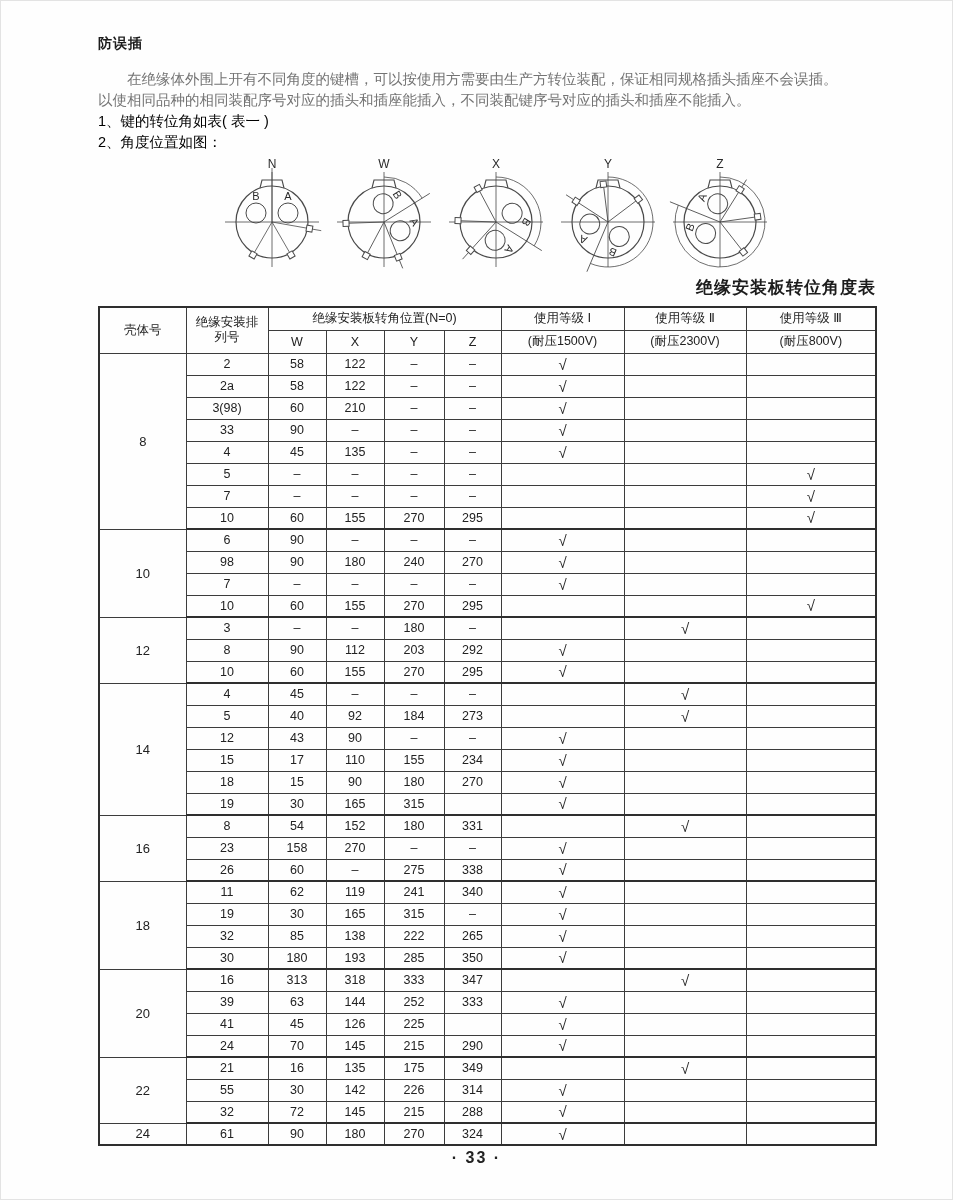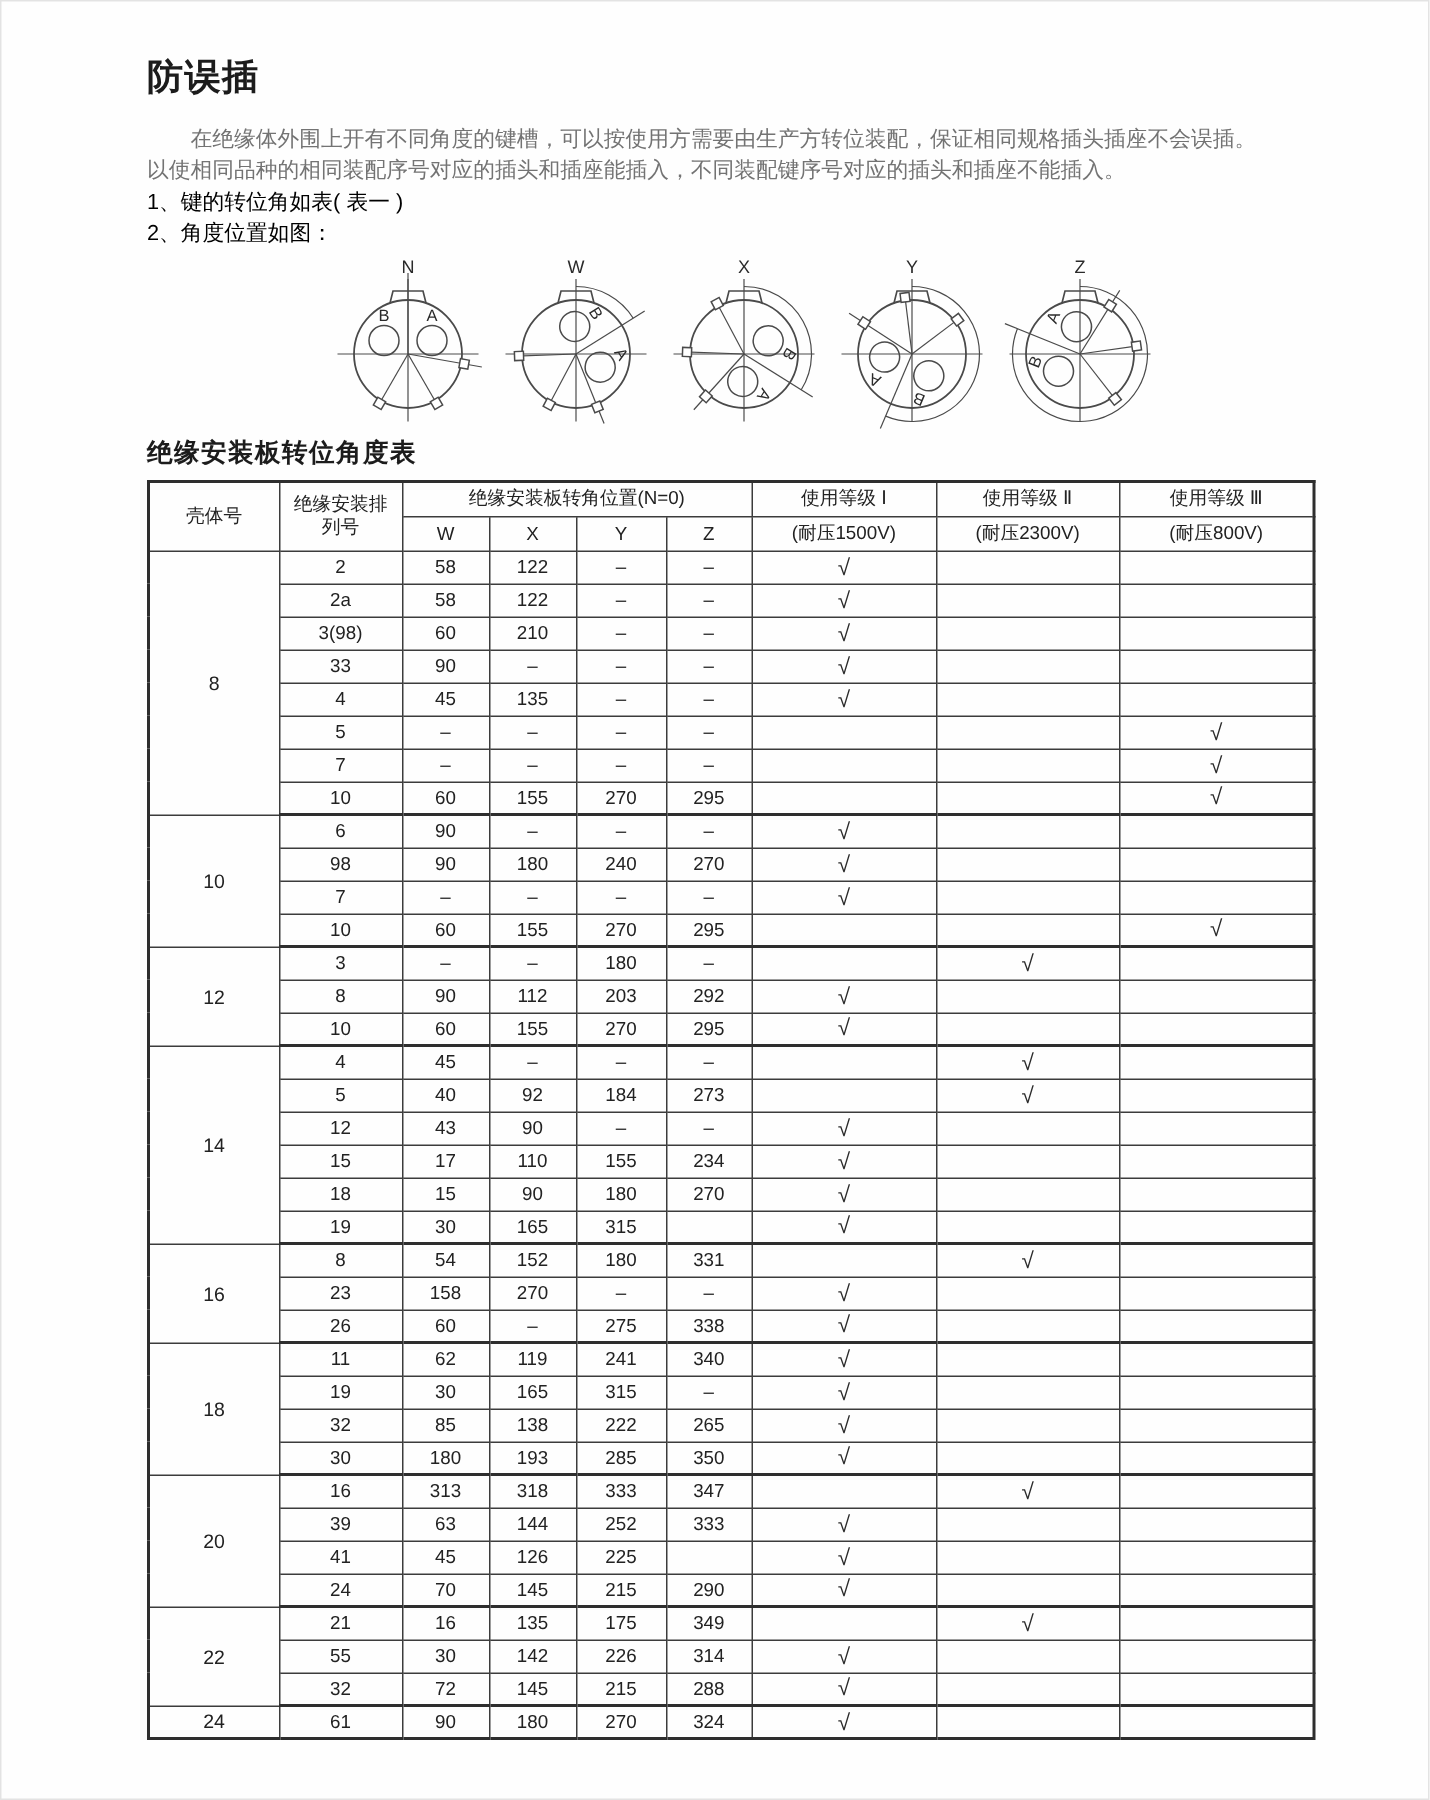--- a/index.html
+++ b/index.html
@@ -5,32 +5,32 @@
   * { margin:0; padding:0; box-sizing:border-box; }
   html,body { background:#fff; }
   body {
     width:953px; height:1200px; position:relative;
     font-family:"Liberation Sans","DejaVu Sans",sans-serif;
     color:#1c1c1c; background:#fefefe; overflow:hidden;
   }
   .page { position:absolute; inset:0; border:1px solid #e3e3e3; }
   .content { margin:0 76px 0 97px; }
 
-  .doc-title { font-size:24px; font-weight:bold; padding-top:34px; letter-spacing:1px; }
+  .doc-title { font-size:14px; font-weight:bold; padding-top:34px; letter-spacing:1px; }
 
   .intro { margin-top:16px; font-size:14.5px; line-height:21px; color:#737373; }
   .intro .line1 { text-indent:2em; display:block; }
   .intro .line2 { display:block; }
   .list-item { font-size:14.5px; line-height:21px; color:#000000; }
 
   .diagram-row { margin:3px 0 0 118px; display:flex; gap:0; height:116px; }
   .diagram { width:112px; height:116px; position:relative; }
   .diagram svg { display:block; }
 
-  .table-title { font-size:17px; font-weight:bold; margin:4px 0 7px 0; letter-spacing:1px; }
+  .table-title { font-size:17px; font-weight:bold; margin:4px 0 7px 0; letter-spacing:1px;text-align:right; }
 
   table.angles {
     border-collapse:collapse; width:777px; table-layout:fixed;
     font-size:12.5px; color:#222;
   }
   table.angles th, table.angles td {
     border:1px solid #3c3c3c; text-align:center; vertical-align:middle;
     padding:0; height:22px; font-weight:normal; overflow:hidden;
   }
   table.angles { border:2px solid #2e2e2e;padding-left:29px; }
@@ -574,13 +574,14 @@
             <td>270</td>
             <td>324</td>
             <td class="check">√</td>
             <td></td>
             <td></td>
           </tr>
         </tbody>
     </table>
   </div>
 
+  <div class="page-number">· 33 ·</div>
 </div>
 
 </body></html>

